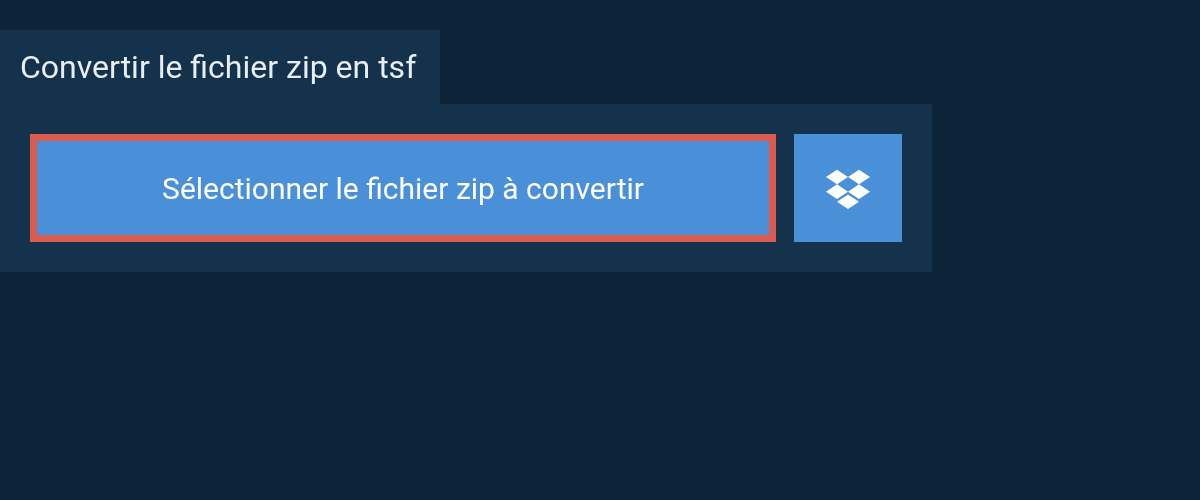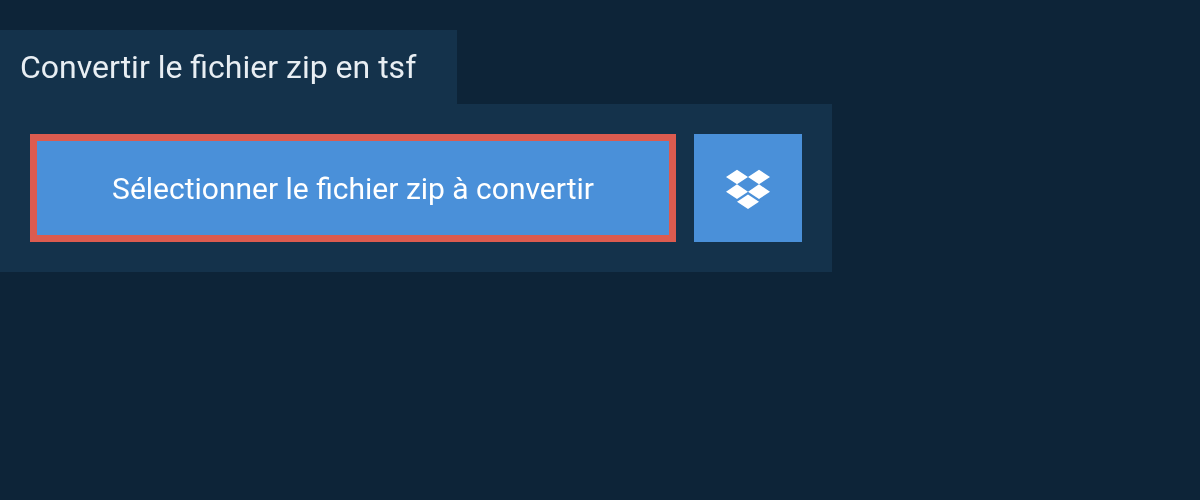--- a/index.html
+++ b/index.html
@@ -16,26 +16,26 @@
     }
     .container {
       padding-top: 30px;
     }
     .tab-header {
       display: inline-block;
       background: #14324b;
       color: #e8eef3;
       font-size: 32px;
       font-weight: 400;
-      padding: 18px 41px 18px 20px;
+      padding: 18px 24px 18px 20px;
       margin-left: 0;
     }
     .panel {
       background: #14324b;
-      width: 832px;
+      width: 932px;
       padding: 30px;
       display: flex;
       gap: 18px;
       align-items: stretch;
       justify-content: center;
     }
     .select-file-btn {
       flex: 1;
       background: #4a90d9;
       border: 7px solid #dc5b4f;

